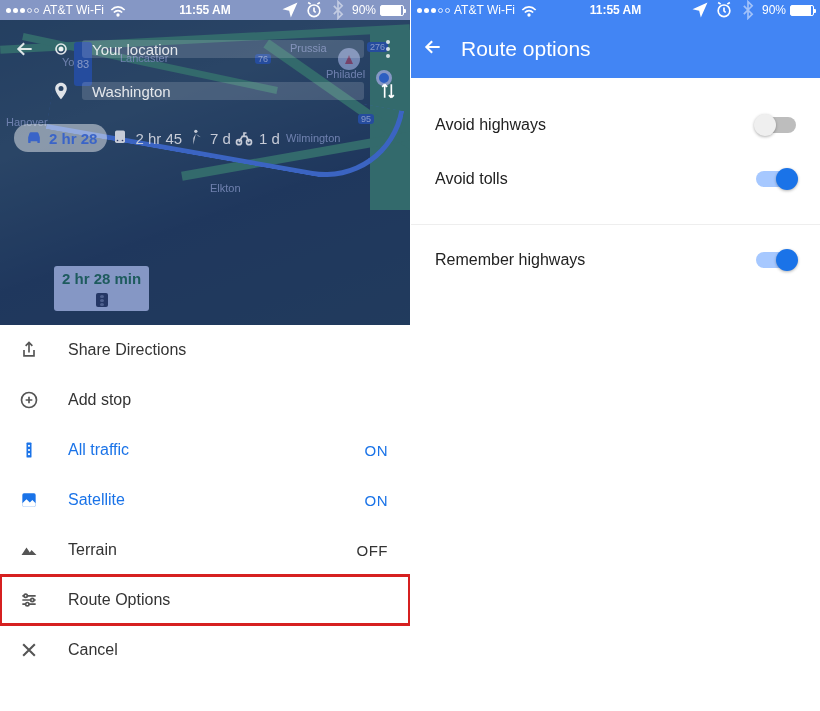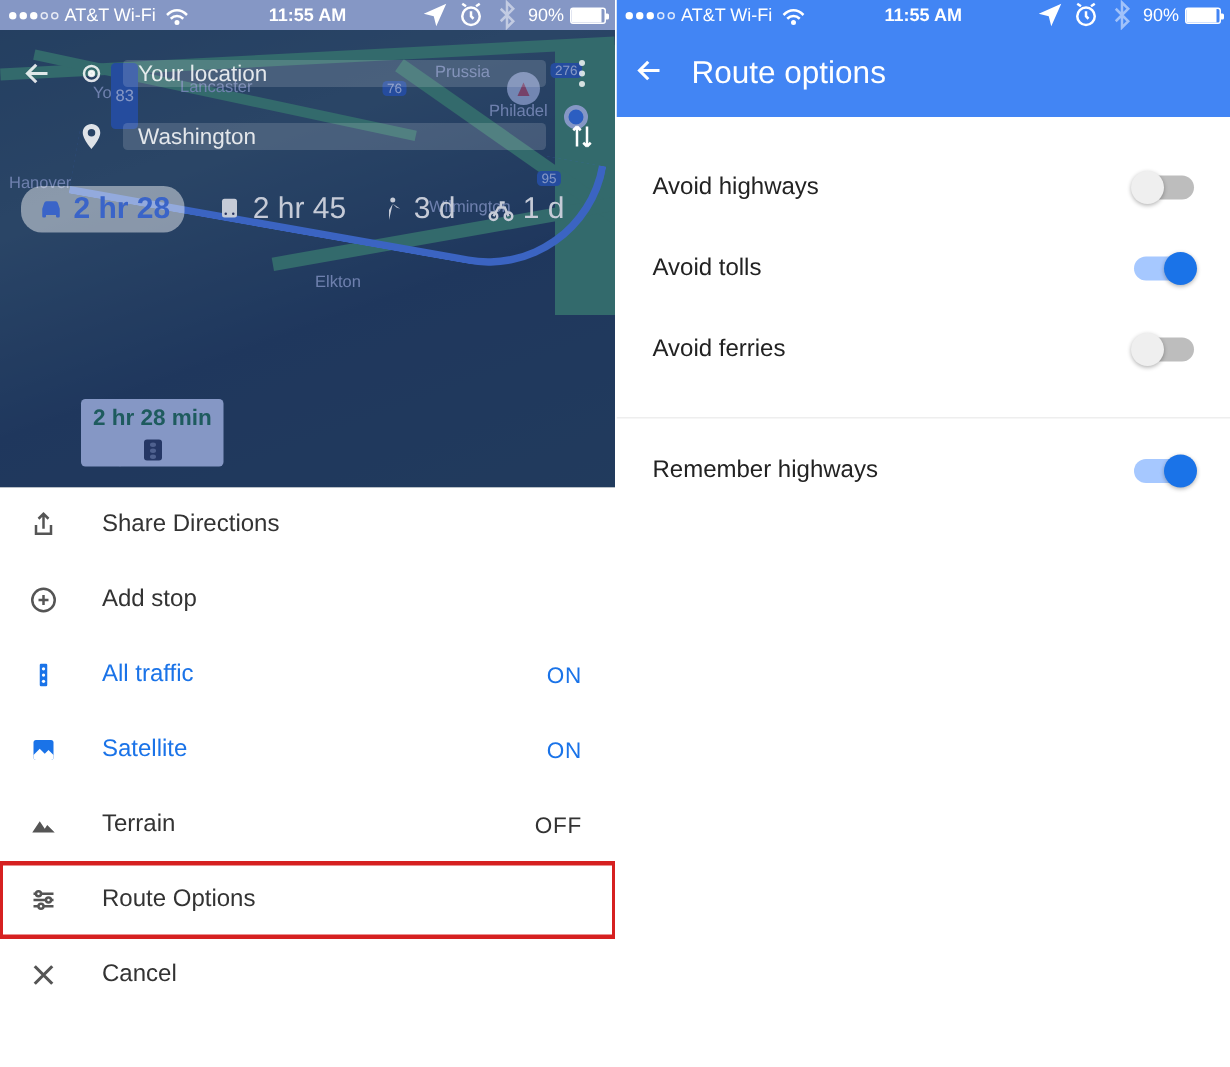--- a/index.html
+++ b/index.html
@@ -22,21 +22,21 @@
 
 .overlay { position:absolute; inset:0; height:325px; background:rgba(33,66,150,.55); z-index:5; pointer-events:none; }
 .nav-area { position:relative; z-index:6; padding:8px 10px 0; color:#fff; }
 .nav-row { display:flex; align-items:center; height:42px; gap:6px; }
 .nav-row .icon { width:30px; display:flex; justify-content:center; color:rgba(255,255,255,.85); }
 .field { flex:1; height:18px; background:rgba(255,255,255,.15); border-radius:3px; display:flex; align-items:center; padding:0 10px; margin-right:6px; color:rgba(255,255,255,.85); font-size:15px; }
 .menu-dots { width:24px; display:flex; flex-direction:column; gap:3px; align-items:center; }
 .menu-dots span { width:4px; height:4px; border-radius:50%; background:rgba(255,255,255,.8); }
 .swap { width:24px; display:flex; justify-content:center; }
 
-.modes { position:relative; z-index:6; display:flex; gap:20px; padding:12px 14px 10px; align-items:center; color:#c6cbd7; font-size:20px;text-align:right; }
+.modes { position:relative; z-index:6; display:flex; gap:3px; padding:12px 14px 10px; align-items:center; color:#c6cbd7; font-size:15px;text-align:right; }
 .mode { display:flex; align-items:center; gap:5px; }
 .mode.active { background:rgba(255,255,255,.45); color:#3a64c8; padding:4px 10px; border-radius:14px; font-weight:600; }
 
 .map { position:absolute; top:20px; left:0; right:0; height:305px; background:linear-gradient(160deg,#2a3d22 0%,#364a2e 30%,#1e2c1a 60%,#233319 100%); z-index:2; overflow:hidden; }
 .map .green { position:absolute; background:#4a9b3a; }
 .map .g1 { top:15px; left:0; width:410px; height:8px; transform:rotate(-3deg); }
 .map .g2 { top:40px; left:20px; width:260px; height:7px; transform:rotate(12deg); }
 .map .g3 { top:10px; right:0; width:40px; height:180px; }
 .map .g4 { top:70px; left:250px; width:180px; height:10px; transform:rotate(35deg); }
 .map .g5 { top:130px; left:180px; width:250px; height:9px; transform:rotate(-10deg); }
@@ -193,21 +193,21 @@
           <circle cx="9" cy="15" r="1" fill="#2a3563"></circle>
           <circle cx="15" cy="15" r="1" fill="#2a3563"></circle>
         </svg>
         <span>2 hr 45</span>
       </div>
     <div class="mode">
         <svg viewBox="0 0 24 24" fill="currentColor" width="16" height="16">
           <circle cx="13" cy="4" r="2"></circle>
           <path d="M13 7l-3 5v8M13 7l3 3 3 1M10 12l-3 3"></path>
         </svg>
-        <span>3 d</span>
+        <span>7 d</span>
       </div>
     <div class="mode">
         <svg viewBox="0 0 24 24" fill="none" stroke="currentColor" stroke-width="2" width="16" height="16">
           <circle cx="6" cy="17" r="3"></circle>
           <circle cx="18" cy="17" r="3"></circle>
           <path d="M6 17l4-7h5l3 7M12 10V6h3"></path>
         </svg>
         <span>1 d</span>
       </div>
   </div>
@@ -329,23 +329,19 @@
 
   <div class="opts">
     <div class="opt-row">
       <span>Avoid highways</span>
       <div class="toggle off"></div>
     </div>
     <div class="opt-row">
       <span>Avoid tolls</span>
       <div class="toggle on"></div>
     </div>
-    <div class="opt-row">
-      <span>Avoid ferries</span>
-      <div class="toggle off"></div>
-    </div>
     <div class="sep"></div>
     <div class="opt-row">
       <span>Remember highways</span>
       <div class="toggle on"></div>
     </div>
   </div>
 </div>
 
 </body></html>

